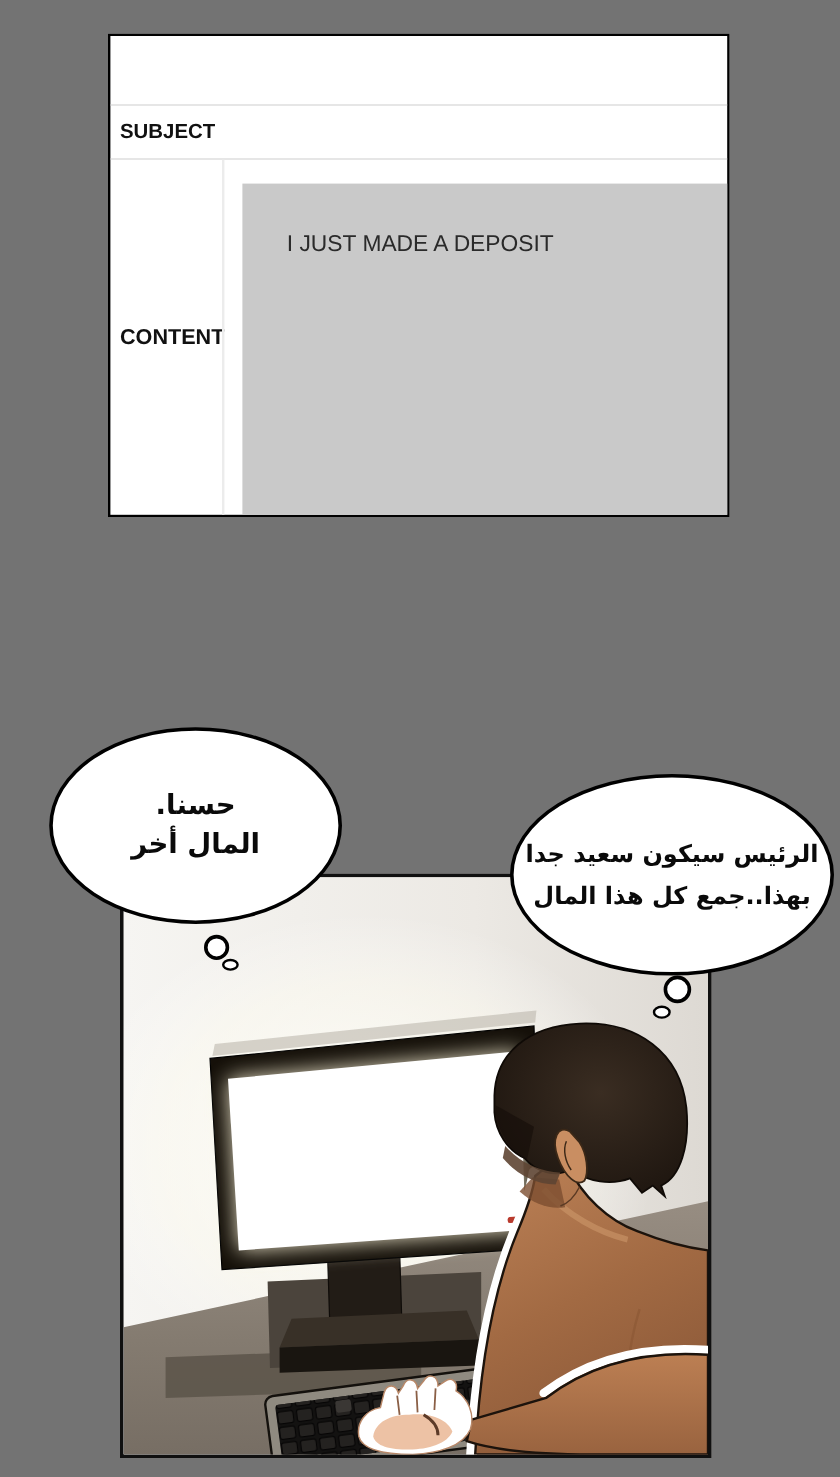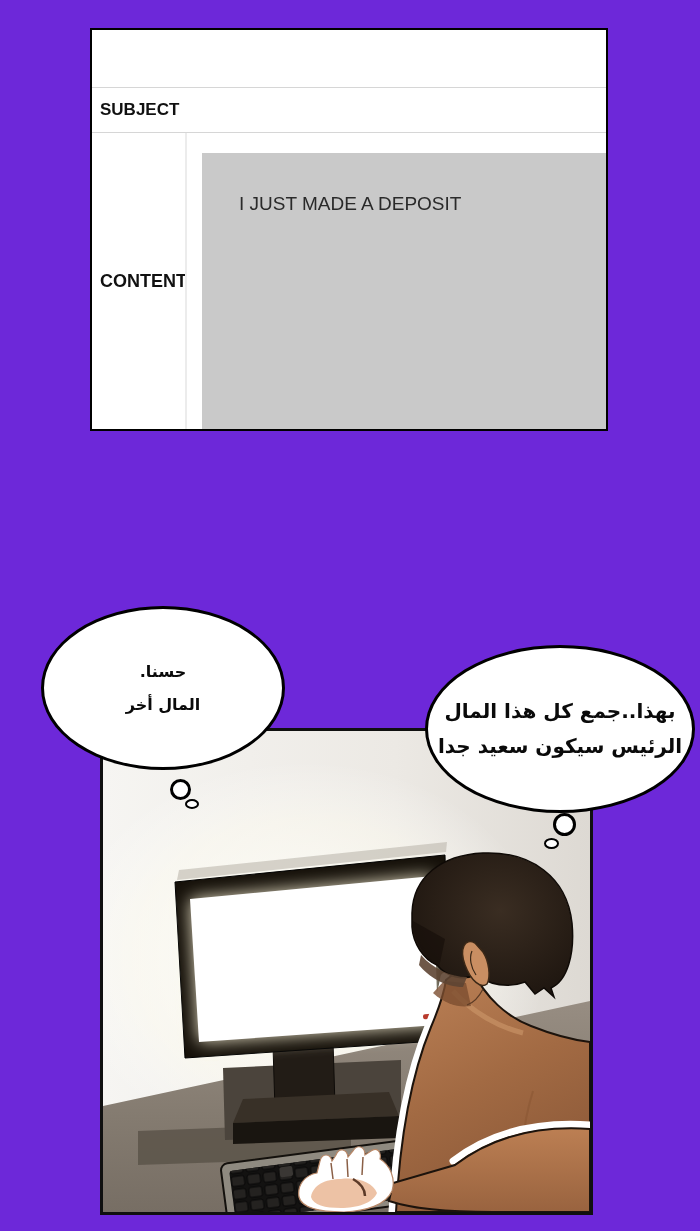--- a/index.html
+++ b/index.html
@@ -1,16 +1,16 @@
 <!DOCTYPE html>
 <html><head>
 <meta charset="utf-8">
 <style>
   html,body{margin:0;padding:0;background:#fff;}
-  .stage{position:relative;width:700px;height:1231px;background:#6d28d9;
+  .stage{position:relative;width:700px;height:1231px;background:#737373;
          font-family:"Liberation Sans",sans-serif;overflow:hidden;}
 
   
   .form-box{position:absolute;left:90px;top:28px;width:518px;height:403px;
             border:2px solid #000;box-sizing:border-box;background:#fff;
             display:flex;flex-direction:column;}
   .form-row-empty{height:57px;border-bottom:1px solid #d6d6d6;}
   .form-row-subject{height:44px;border-bottom:1px solid #d6d6d6;
             display:flex;align-items:center;}
   .form-label{width:108px;padding-left:8px;box-sizing:border-box;
@@ -26,21 +26,21 @@
   
   .panel{position:absolute;left:100px;top:728px;width:493px;height:487px;
          border:3px solid #101010;box-sizing:border-box;background:#ece9e5;z-index:1;}
   .panel svg{display:block;width:100%;height:100%;}
 
   
   .bubble{position:absolute;background:#fff;border:3px solid #000;border-radius:50%;
           display:flex;flex-direction:column;justify-content:center;align-items:center;
           text-align:center;direction:rtl;z-index:3;
           font-family:"DejaVu Sans",sans-serif;font-weight:bold;color:#0a0a0a;}
-  .bubble-left{left:41px;top:606px;width:238px;height:158px;font-size:16px;line-height:33px;}
+  .bubble-left{left:41px;top:606px;width:238px;height:158px;font-size:23px;line-height:33px;}
   .bubble-right{left:425px;top:645px;width:264px;height:162px;font-size:20px;line-height:35px;}
   .thought-dot{position:absolute;background:#fff;border:3px solid #000;border-radius:50%;z-index:3;}
   .dot-l1{left:170px;top:779px;width:15px;height:15px;}
   .dot-l2{left:185px;top:799px;width:10px;height:6px;border-width:2px;}
   .dot-r1{left:553px;top:813px;width:17px;height:17px;}
   .dot-r2{left:544px;top:838px;width:11px;height:7px;border-width:2px;}
 </style>
 </head>
 <body>
 
@@ -161,21 +161,21 @@
         <path d="M 250 448 C 257 452 262 458 262 465" stroke="#5c3a28" stroke-width="2.5" fill="none"></path>
       </g>
     </svg>
   </div>
 
   <div class="bubble bubble-left">
     <div>حسنا.</div>
     <div>المال أخر</div>
   </div>
   <div class="bubble bubble-right">
+    <div>الرئيس سيكون سعيد جدا</div>
     <div>بهذا..جمع كل هذا المال</div>
-    <div>الرئيس سيكون سعيد جدا</div>
   </div>
   <div class="thought-dot dot-l1"></div>
   <div class="thought-dot dot-l2"></div>
   <div class="thought-dot dot-r1"></div>
   <div class="thought-dot dot-r2"></div>
 
 </div>
 
 </body></html>

